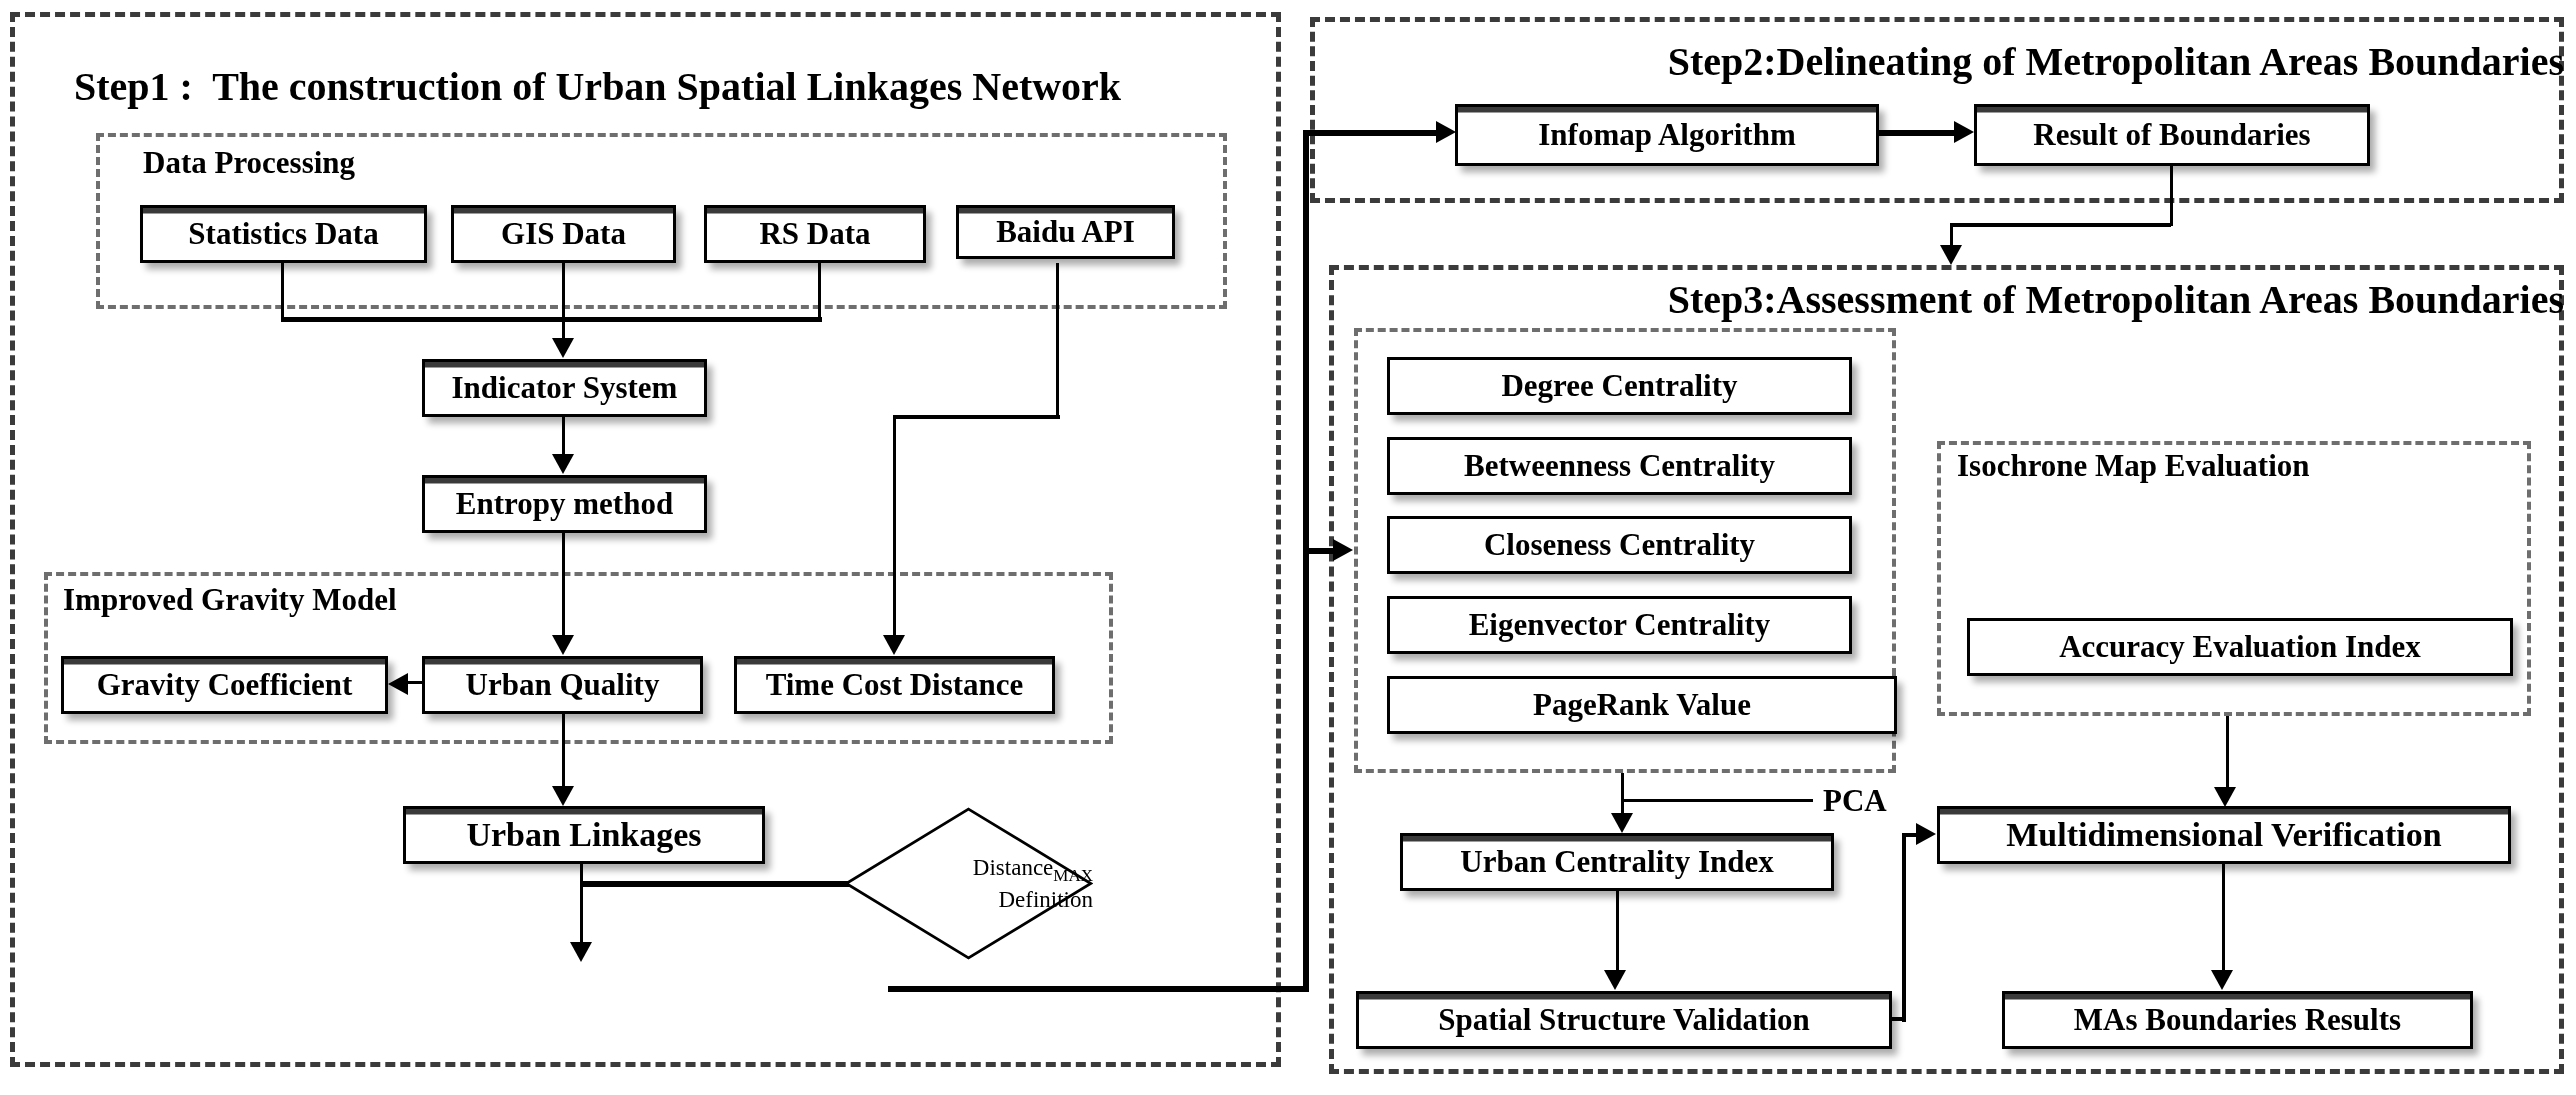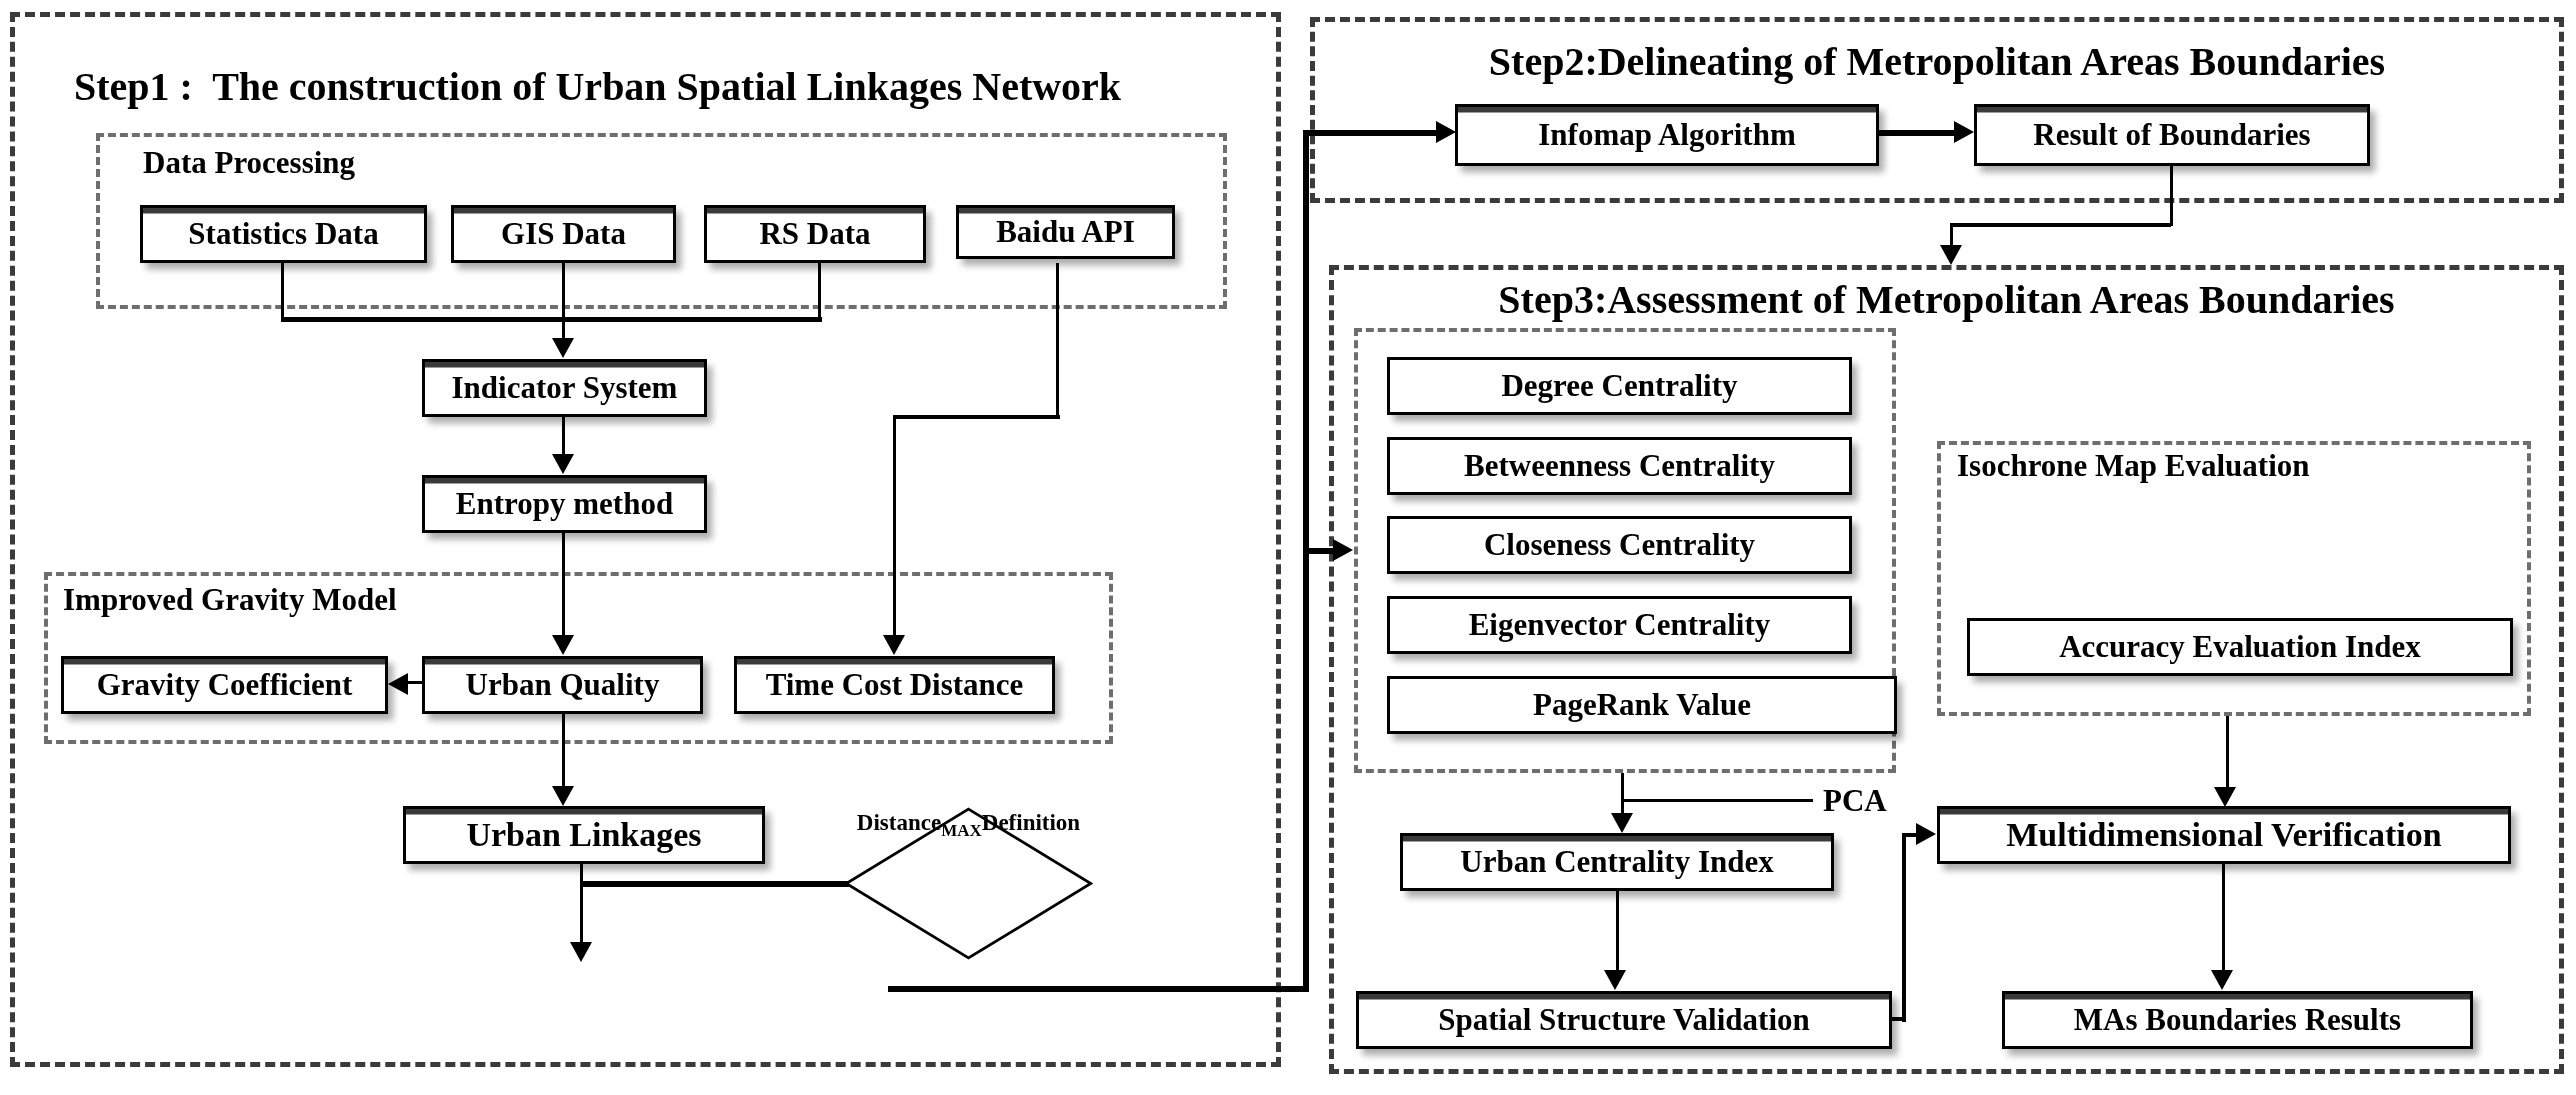--- a/index.html
+++ b/index.html
@@ -12,24 +12,24 @@
         background:#fff;border:3.4px solid #000;font-weight:700;font-size:31px;line-height:1.05;
         box-shadow:5.5px 6.8px 6.8px rgba(0,0,0,.33)}
   .node.bevel{box-shadow:inset 0 5.5px 0 #3a3a3a, 5.5px 6.8px 6.8px rgba(0,0,0,.33)}
   .node.big{font-size:34px}
   .ln{position:absolute;background:#000}
   .ah-d,.ah-r,.ah-l{position:absolute;width:0;height:0}
   .ah-d{border-left:11.6px solid transparent;border-right:11.6px solid transparent;border-top:20.5px solid #000}
   .ah-r{border-top:11.6px solid transparent;border-bottom:11.6px solid transparent;border-left:20.5px solid #000}
   .ah-l{border-top:11.6px solid transparent;border-bottom:11.6px solid transparent;border-right:20.5px solid #000}
   .title{position:absolute;font-weight:700;font-size:40px;white-space:pre}
-  .centered{text-align:center}
+  .centered{text-align:right}
   .glabel{position:absolute;font-weight:700;font-size:31px;white-space:pre}
-  .dlabel{position:absolute;display:flex;flex-direction:row;align-items:flex-start;justify-content:center;
-          font-weight:700;font-size:23px;line-height:1.35}
+  .dlabel{position:absolute;display:flex;flex-direction:column;align-items:flex-end;justify-content:center;
+          font-weight:400;font-size:23px;line-height:1.35}
   .dlabel sub{font-size:17px;line-height:0}
   svg{position:absolute}
 </style>
 </head>
 <body>
 
 <div id="canvas">
 
   <div class="panel" style="left:10.2px;top:12.3px;width:1271px;height:1055px"></div>
   <div class="panel" style="left:1310px;top:17px;width:1254px;height:186px"></div>

